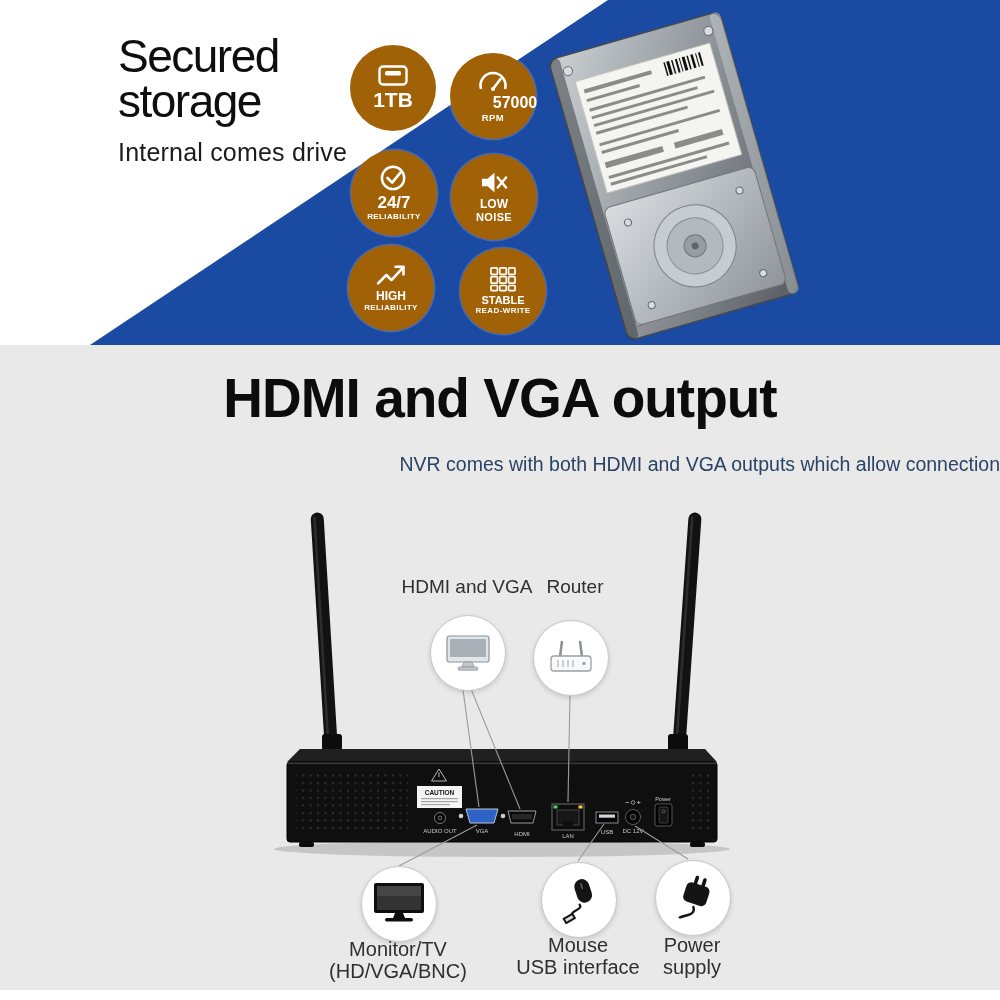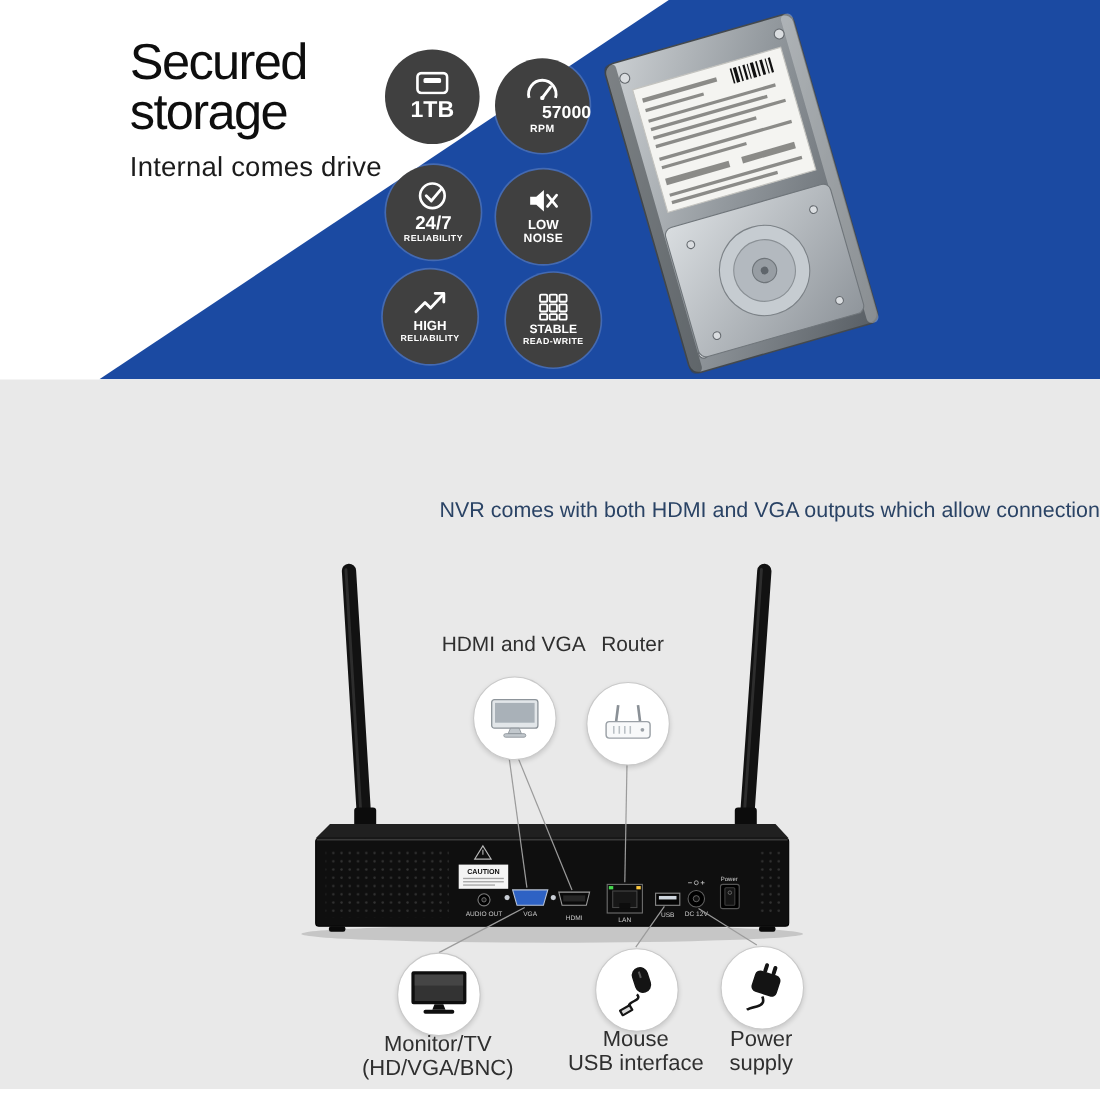--- a/index.html
+++ b/index.html
@@ -7,21 +7,21 @@
   .canvas{position:relative;width:1000px;height:1000px;overflow:hidden;background:#ffffff;}
 
   
   .top-section{position:absolute;left:0;top:0;width:1000px;height:345px;background:#ffffff;}
   .blue-band{position:absolute;left:0;top:0;width:1000px;height:345px;background:#1b4aa2;
              clip-path:polygon(608px 0, 1000px 0, 1000px 345px, 90px 345px);}
   .storage-text{position:absolute;left:118px;top:34px;z-index:3;}
   .storage-title{font-size:46px;font-weight:normal;color:#0e0e0e;line-height:0.98;letter-spacing:-1.5px;margin:0;}
   .storage-subtitle{font-size:25px;color:#1b1b1b;margin-top:14px;letter-spacing:0.2px;}
 
-  .badge{position:absolute;width:86px;height:86px;border-radius:50%;background:#404040;color:#fff;
+  .badge{position:absolute;width:86px;height:86px;border-radius:50%;background:#a16207;color:#fff;
          display:flex;flex-direction:column;align-items:center;justify-content:center;text-align:center;
          z-index:4;box-shadow:0 0 0 1.5px rgba(255,255,255,0.18);}
   .badge .b-icon{display:block;margin-bottom:3px;}
   .badge .b-label{font-weight:bold;font-size:15px;line-height:1.05;}
   .badge .b-sub{font-weight:bold;font-size:8px;letter-spacing:0.4px;line-height:1.2;}
   .badge-capacity .b-label{font-size:21px;}
   .badge-rpm .b-label{font-size:16px;margin-left:44px;}
   .badge-rpm .b-sub{font-size:9.5px;}
   .badge-reliability .b-label{font-size:17px;}
   .badge-noise .b-label{font-size:12px;}
@@ -183,20 +183,21 @@
         <circle cx="74" cy="200" r="3.5" fill="#dadde0" stroke="#63686d"></circle>
         <circle cx="190" cy="200" r="3.5" fill="#dadde0" stroke="#63686d"></circle>
         <circle cx="74" cy="286" r="3.5" fill="#dadde0" stroke="#63686d"></circle>
         <circle cx="190" cy="286" r="3.5" fill="#dadde0" stroke="#63686d"></circle>
       </g>
     </svg>
   </section>
 
   <section class="bottom-section"></section>
 
+  <div class="output-title">HDMI and VGA output</div>
 
   <div class="output-desc">
     <div>NVR comes with both HDMI and VGA outputs which allow connection</div>
   </div>
 
   <svg class="diagram-svg" width="1000" height="370" viewBox="0 500 1000 370">
 
     <g transform="rotate(-3.5 332 760)">
       <rect x="325.5" y="512" width="13" height="250" rx="6.5" fill="#121212"></rect>
       <rect x="328" y="516" width="2.6" height="242" rx="1.3" fill="#343434" opacity="0.8"></rect>

